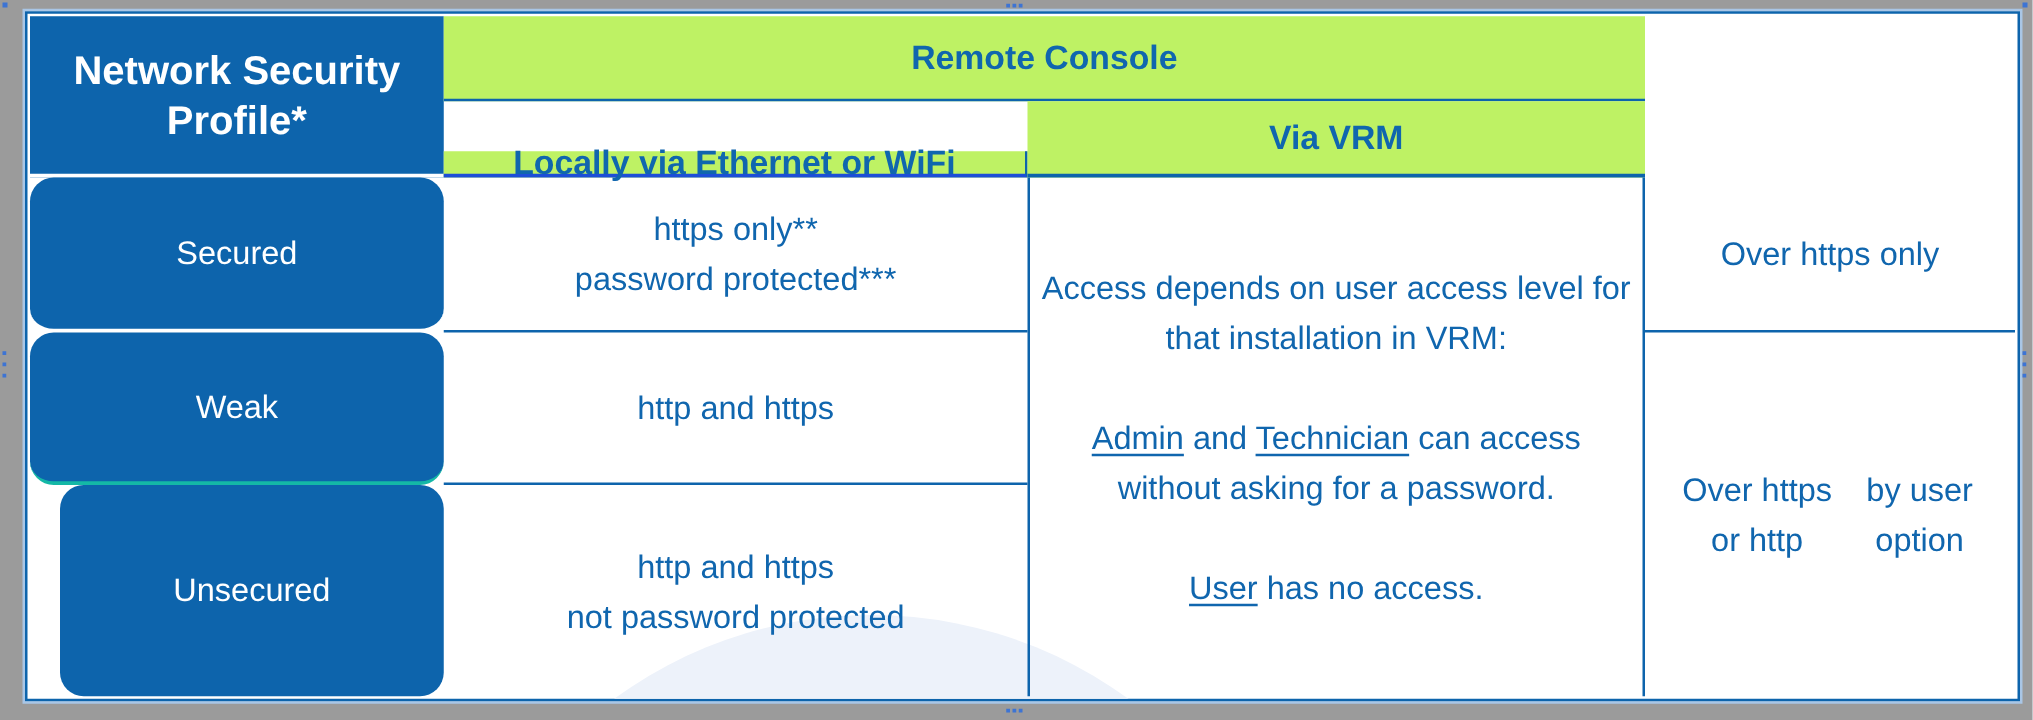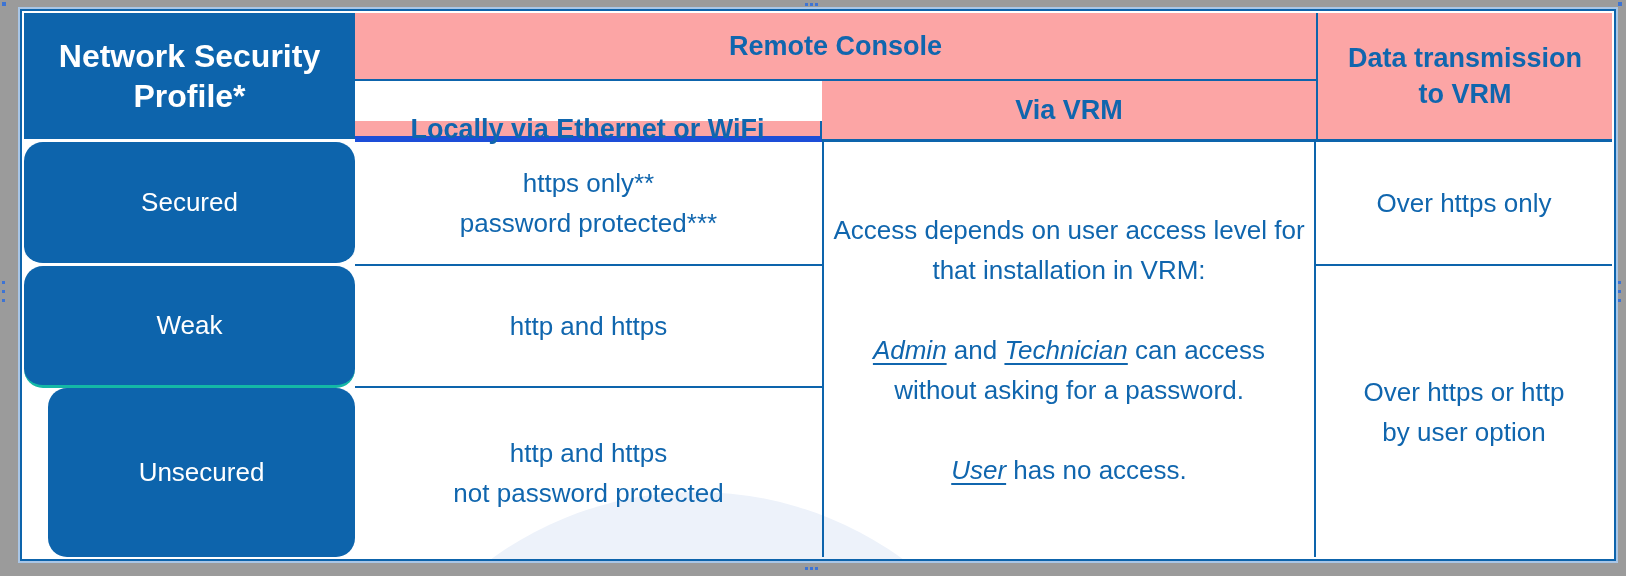--- a/index.html
+++ b/index.html
@@ -23,41 +23,41 @@
     background:#edf2fa;border-radius:50%;z-index:0;
   }
   .grid{
     position:relative;z-index:1;
     display:grid;width:1588px;height:544px;
     grid-template-columns:331px 467px 494px 296px;
     grid-template-rows:68px 61px 124px 122px 169px;
   }
   .cell{display:flex;align-items:center;justify-content:center;text-align:center;box-sizing:border-box;}
   .bluecell{background:#0d64ac;color:#ffffff;}
-  .hdrcell{background:#fca5a5;color:#1066ae;font-weight:bold;font-size:27px;line-height:36px;}
+  .hdrcell{background:#bef264;color:#1066ae;font-weight:bold;font-size:27px;line-height:36px;}
   .bodycell{background:transparent;color:#1066ae;font-size:26px;line-height:40px;}
   .rowlabel{font-size:26px;border-radius:19px;}
   .a1{grid-column:1;grid-row:1/3;border-bottom:3px solid #ffffff;font-weight:bold;font-size:32px;line-height:40px;padding:0 30px;}
   .b1{grid-column:2/4;grid-row:1;border-bottom:2px solid #0d64ac;}
   .d1{grid-column:4;grid-row:1/3;border-left:2px solid #0d64ac;border-bottom:3px solid #0d64ac;padding:0 14px;}
-  .b2{grid-column:2;grid-row:2;border-right:2px solid #0d64ac;border-bottom:6px solid #1d4ed8;margin-top:40px;}
+  .b2{grid-column:2;grid-row:2;border-right:2px solid #0d64ac;border-bottom:3px solid #1d4ed8;margin-top:40px;}
   .c2{grid-column:3;grid-row:2;border-bottom:3px solid #0d64ac;}
   .a3{grid-column:1;grid-row:3;border-bottom:3px solid #ffffff;}
   .a4{grid-column:1;grid-row:4;border-bottom:3px solid #14b8a6;}
   .a5{grid-column:1;grid-row:5;margin-left:24px;}
   .b3{grid-column:2;grid-row:3;border-bottom:2px solid #0d64ac;}
   .b4{grid-column:2;grid-row:4;border-bottom:2px solid #0d64ac;}
   .b5{grid-column:2;grid-row:5;}
   .c3{grid-column:3;grid-row:3/6;border-left:2px solid #0d64ac;border-right:2px solid #0d64ac;flex-direction:column;padding:0 6px;}
   .d3{grid-column:4;grid-row:3;border-bottom:2px solid #0d64ac;}
-  .d4{grid-column:4;grid-row:4/6;flex-direction:column;padding:0 18px;}
+  .d4{grid-column:4;grid-row:4/6;flex-direction:row;padding:0 18px;}
   .twoline{display:flex;flex-direction:column;}
   .vrm-p{margin:0 0 40px 0;}
   .vrm-p.last{margin:0;}
-  .uword{text-decoration:underline;text-underline-offset:4px;text-decoration-thickness:2px;font-style:italic;}
+  .uword{text-decoration:underline;text-underline-offset:4px;text-decoration-thickness:2px;}
   
   .dot{position:absolute;width:4px;height:4px;background:#3d74d4;z-index:5;}
   .hdots{position:absolute;display:flex;gap:2px;z-index:5;}
   .hdots span{width:3px;height:3px;background:#3d74d4;display:block;}
   .vdots{position:absolute;display:flex;flex-direction:column;gap:6px;z-index:5;}
   .vdots span{width:3px;height:3px;background:#3d74d4;display:block;}
 </style>
 </head>
 <body>
 
@@ -89,23 +89,20 @@
   <div class="grid">
 
     <div class="cell bluecell a1">
       <span>Network Security Profile*</span>
     </div>
 
     <div class="cell hdrcell b1">
       <span>Remote Console</span>
     </div>
 
-    <div class="cell hdrcell d1">
-      <span>Data transmission to VRM</span>
-    </div>
 
     <div class="cell hdrcell b2">
       <span>Locally via Ethernet or WiFi</span>
     </div>
     <div class="cell hdrcell c2">
       <span>Via VRM</span>
     </div>
 
     <div class="cell bluecell rowlabel a3">
       <span>Secured</span>

